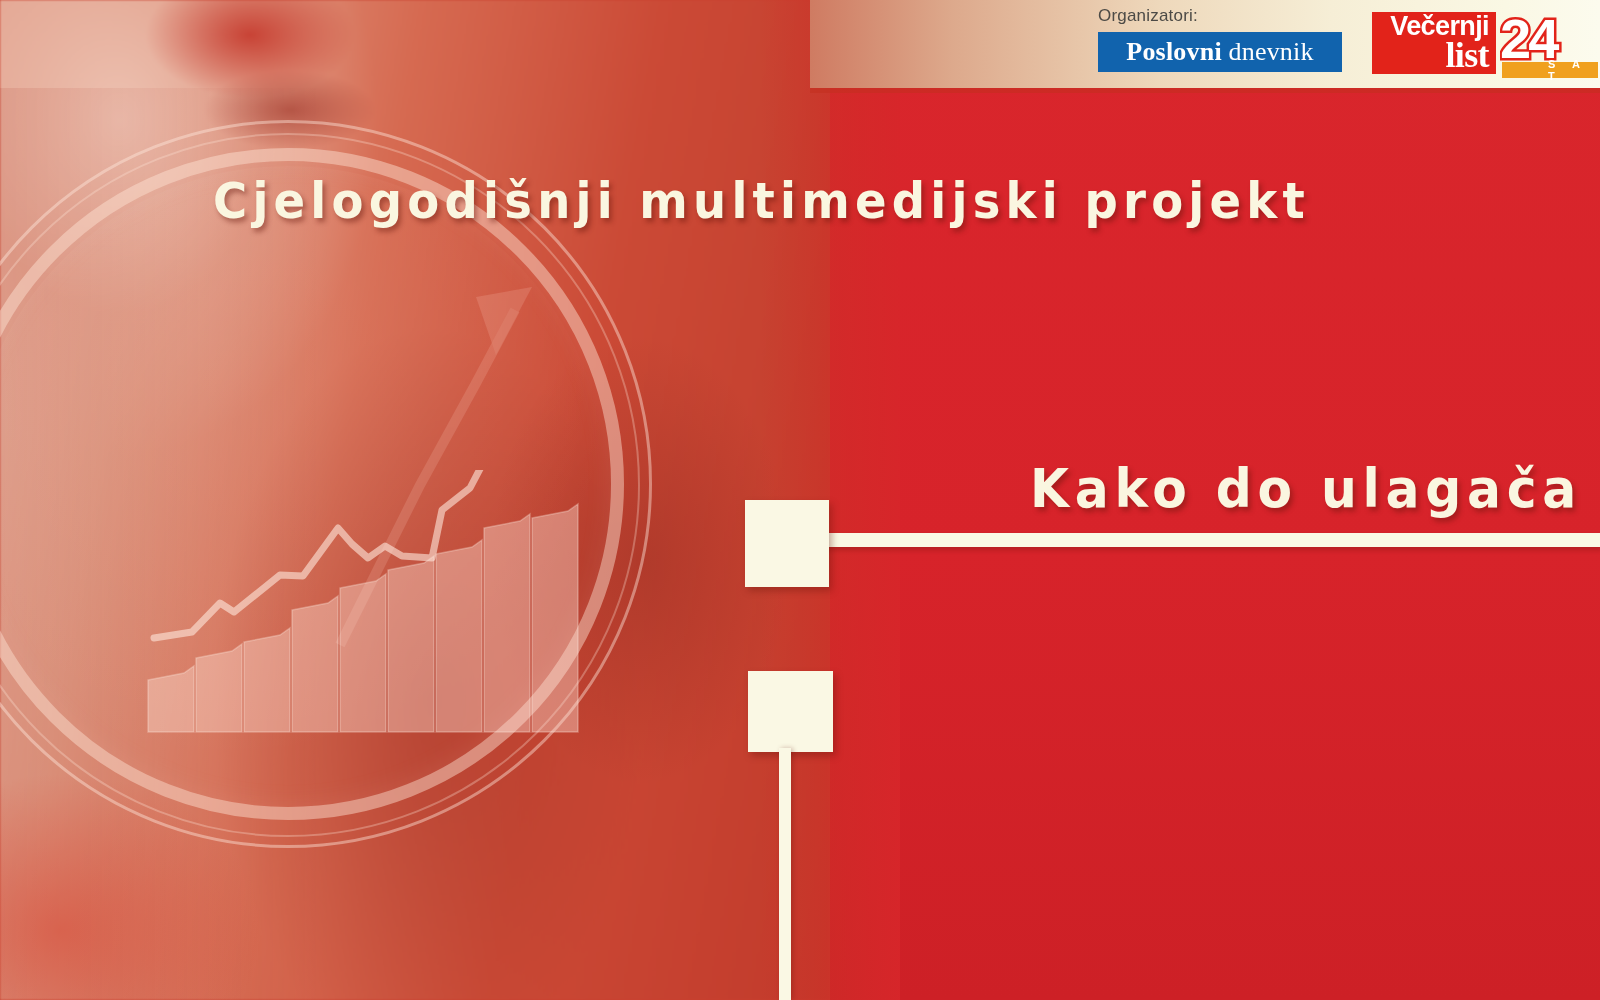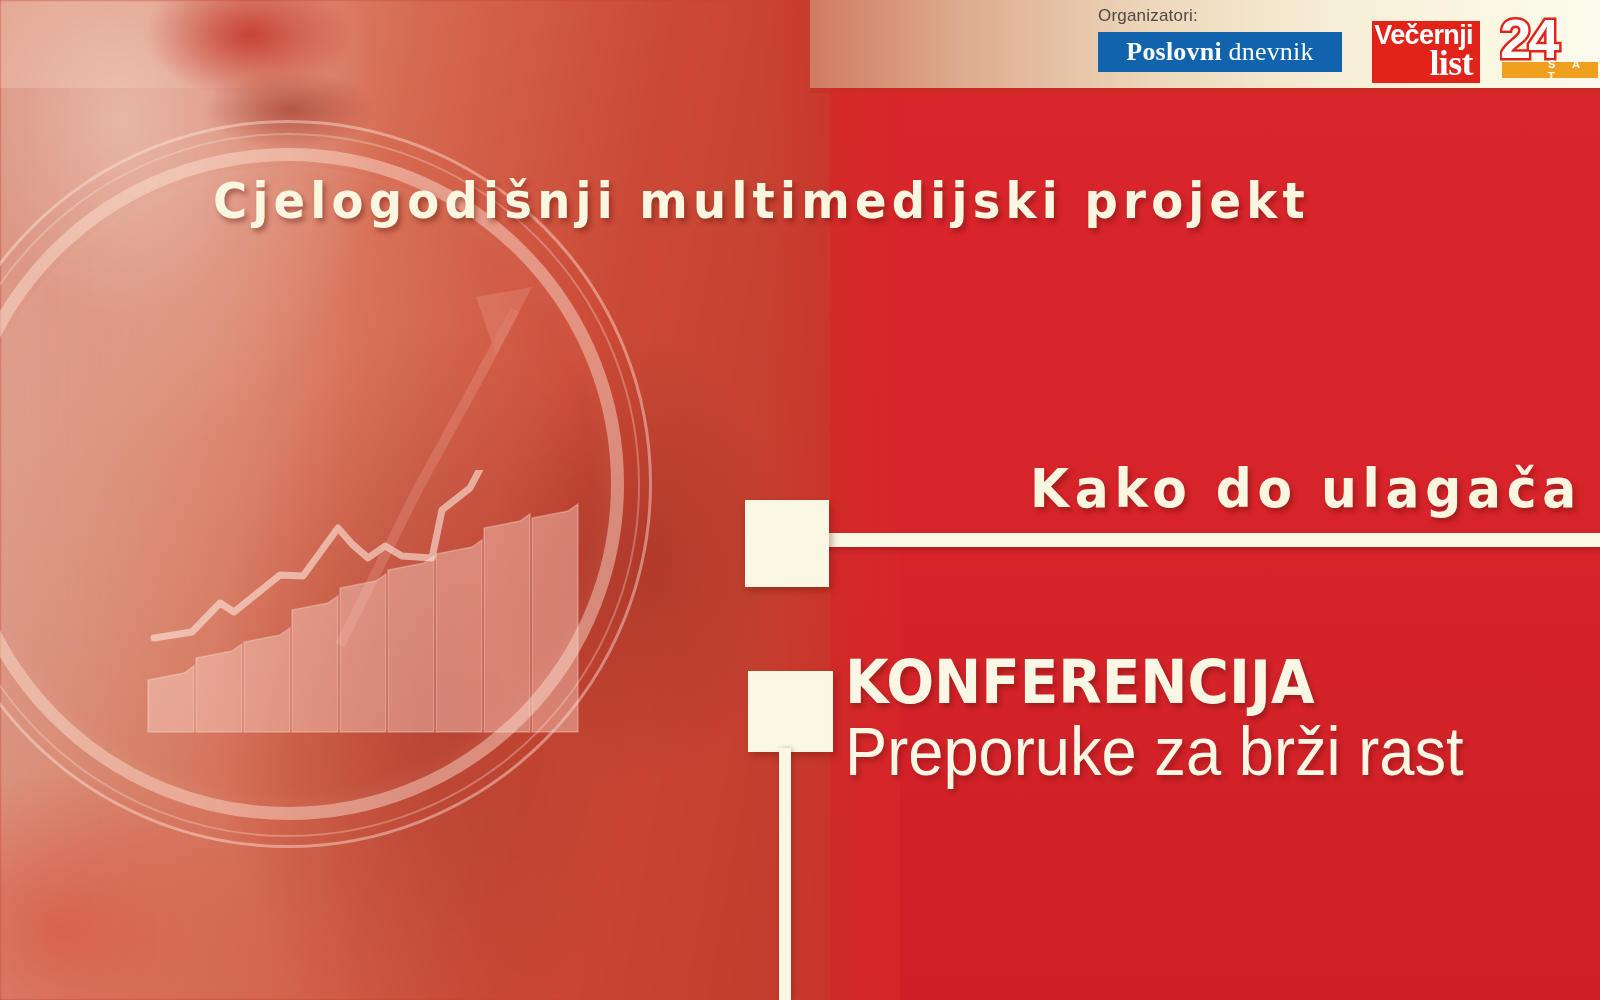--- a/index.html
+++ b/index.html
@@ -94,25 +94,24 @@
   .logo-pd{
     position:absolute;left:288px;top:32px;width:244px;height:40px;
     background:#1163ad;display:flex;align-items:center;justify-content:center;
   }
   .logo-pd .pd-text{
     font-family:"Liberation Serif", serif;
     color:#fff;font-size:26px;white-space:nowrap;letter-spacing:.2px;
   }
   .logo-pd .pd-b{font-weight:700;}
   .logo-vl{
-    position:absolute;left:562px;top:12px;width:108px;height:62px;
+    position:absolute;left:562px;top:12px;width:124px;height:62px;
     background:#e2231a;
-    display:flex;flex-direction:column;align-items:flex-end;justify-content:center;
+    display:flex;flex-direction:column;align-items:flex-end;
     padding:2px 7px 3px 0;
-    margin-top:9px;
   }
   .logo-vl span{
     color:#fff;font-weight:700;line-height:.92;
     font-family:"Liberation Sans", sans-serif;
     letter-spacing:-.6px;
   }
   .logo-vl .vl1{font-size:27px;}
   .logo-vl .vl2{font-size:36px;font-family:Liberation Serif, serif;}
   .logo-24{
     position:absolute;left:690px;top:10px;width:104px;height:70px;
@@ -295,18 +294,14 @@
   <div class="kicker">Cjelogodišnji multimedijski projekt</div>
 
 
   <div class="tagline">Kako do ulagača</div>
 
   <div class="rule-h"></div>
   <div class="sq sq1"></div>
   <div class="sq sq2"></div>
   <div class="rule-v"></div>
 
-  <div class="conf">
-    <div class="conf-title">KONFERENCIJA</div>
-    <div class="conf-sub">Preporuke za brži rast</div>
-  </div>
 
 </div>
 
 </body></html>

